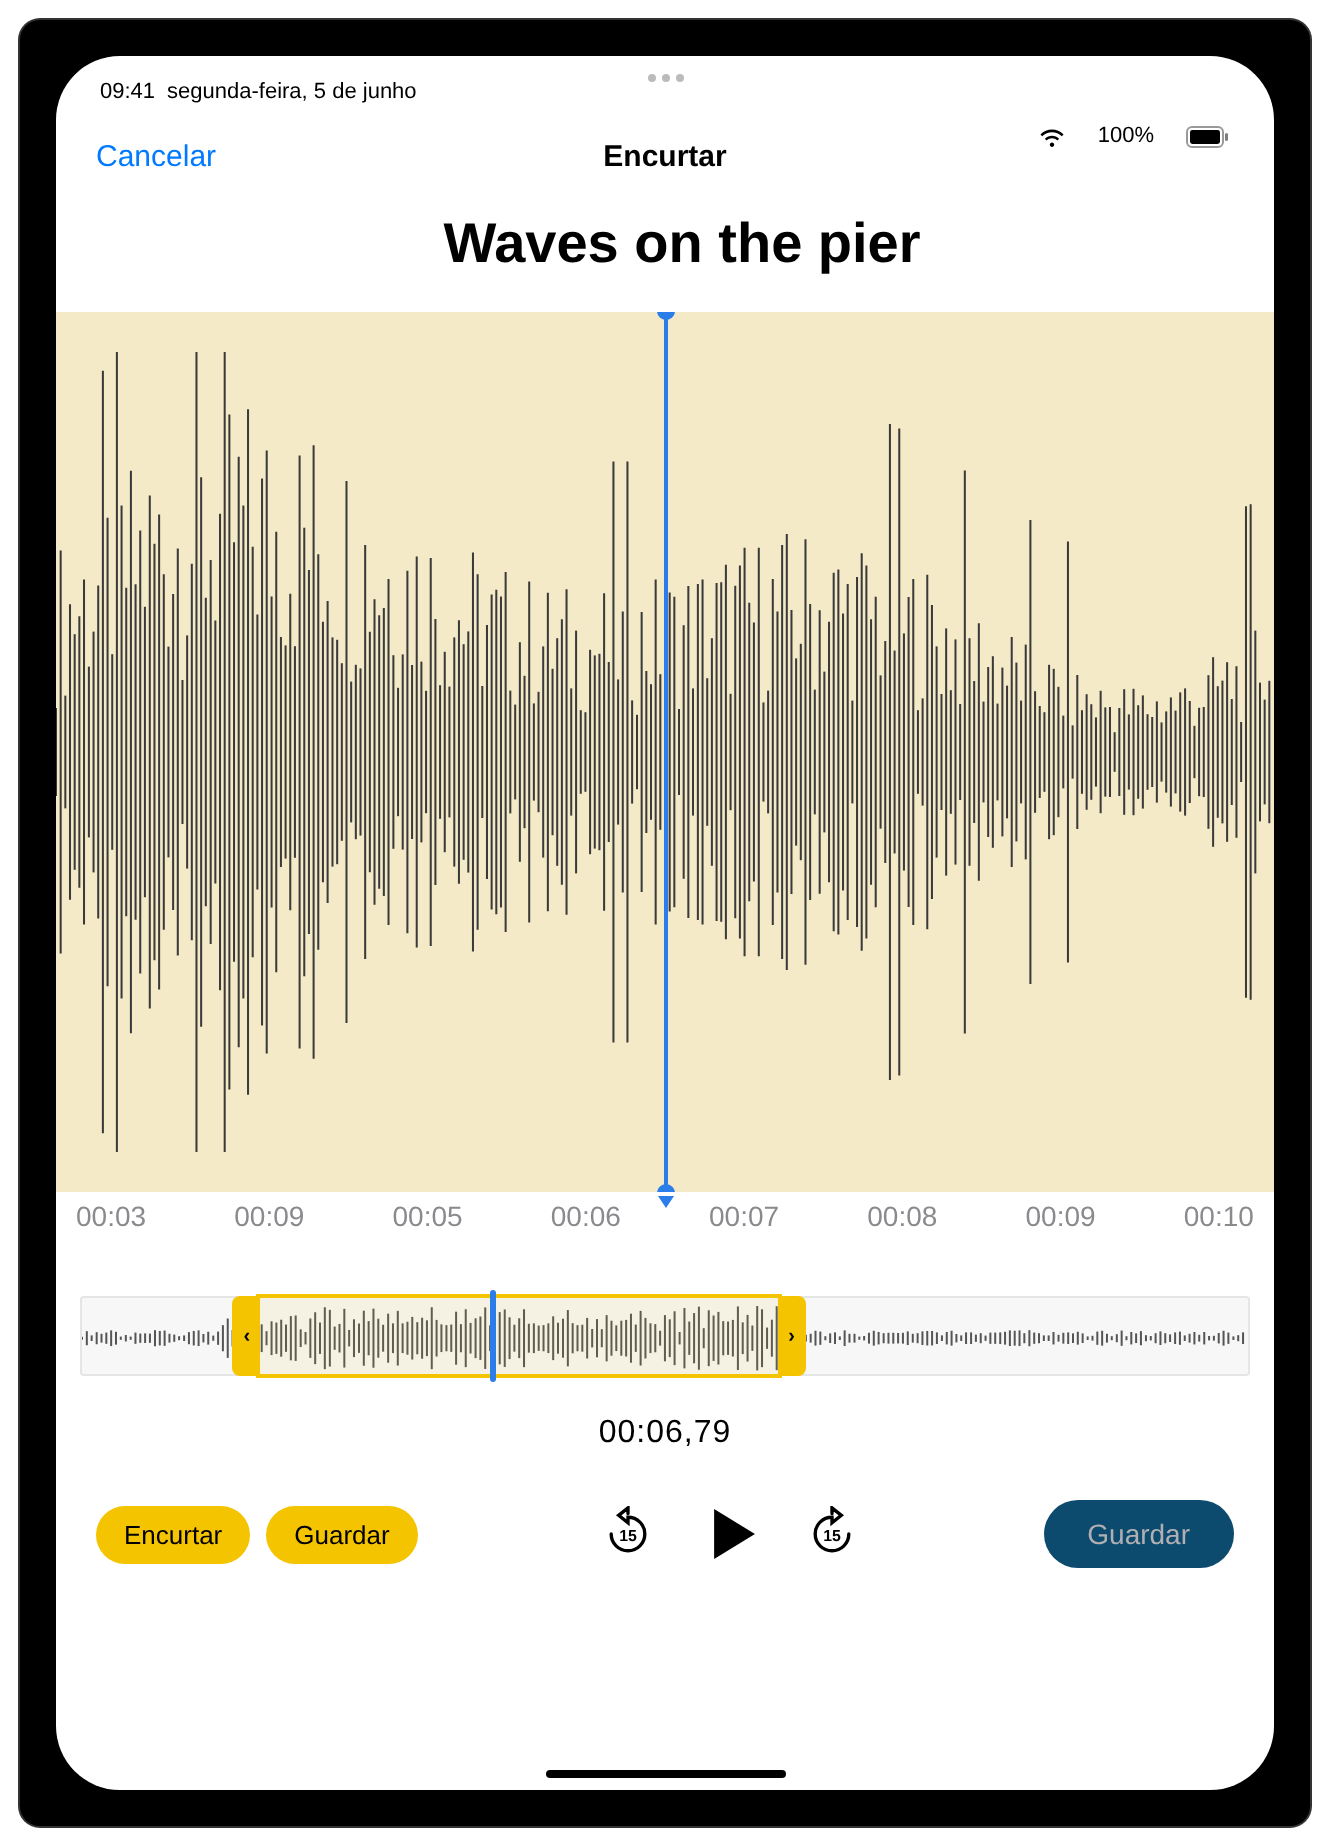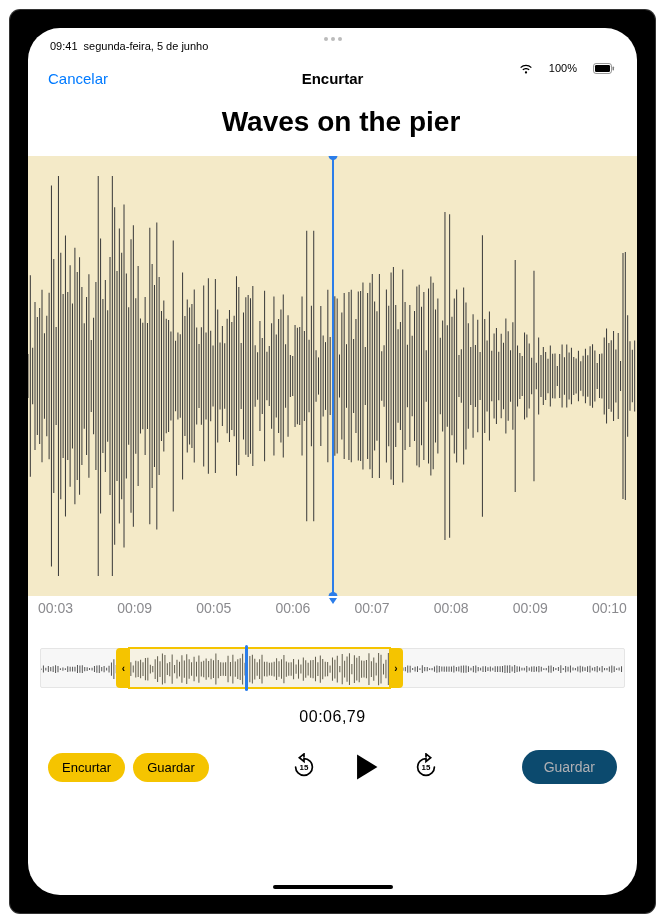--- a/index.html
+++ b/index.html
@@ -258,21 +258,21 @@
     font-size: 13px;
     font-weight: 500;
     color: #000;
     cursor: pointer;
   }
   .controls-center {
     flex: 1;
     display: flex;
     justify-content: center;
     align-items: center;
-    gap: 30px;
+    gap: 20px;
   }
   .skip-btn, .play-btn {
     background: none;
     border: none;
     cursor: pointer;
     display: flex;
     align-items: center;
     justify-content: center;
   }
   .skip-btn svg { width: 28px; height: 28px; }

